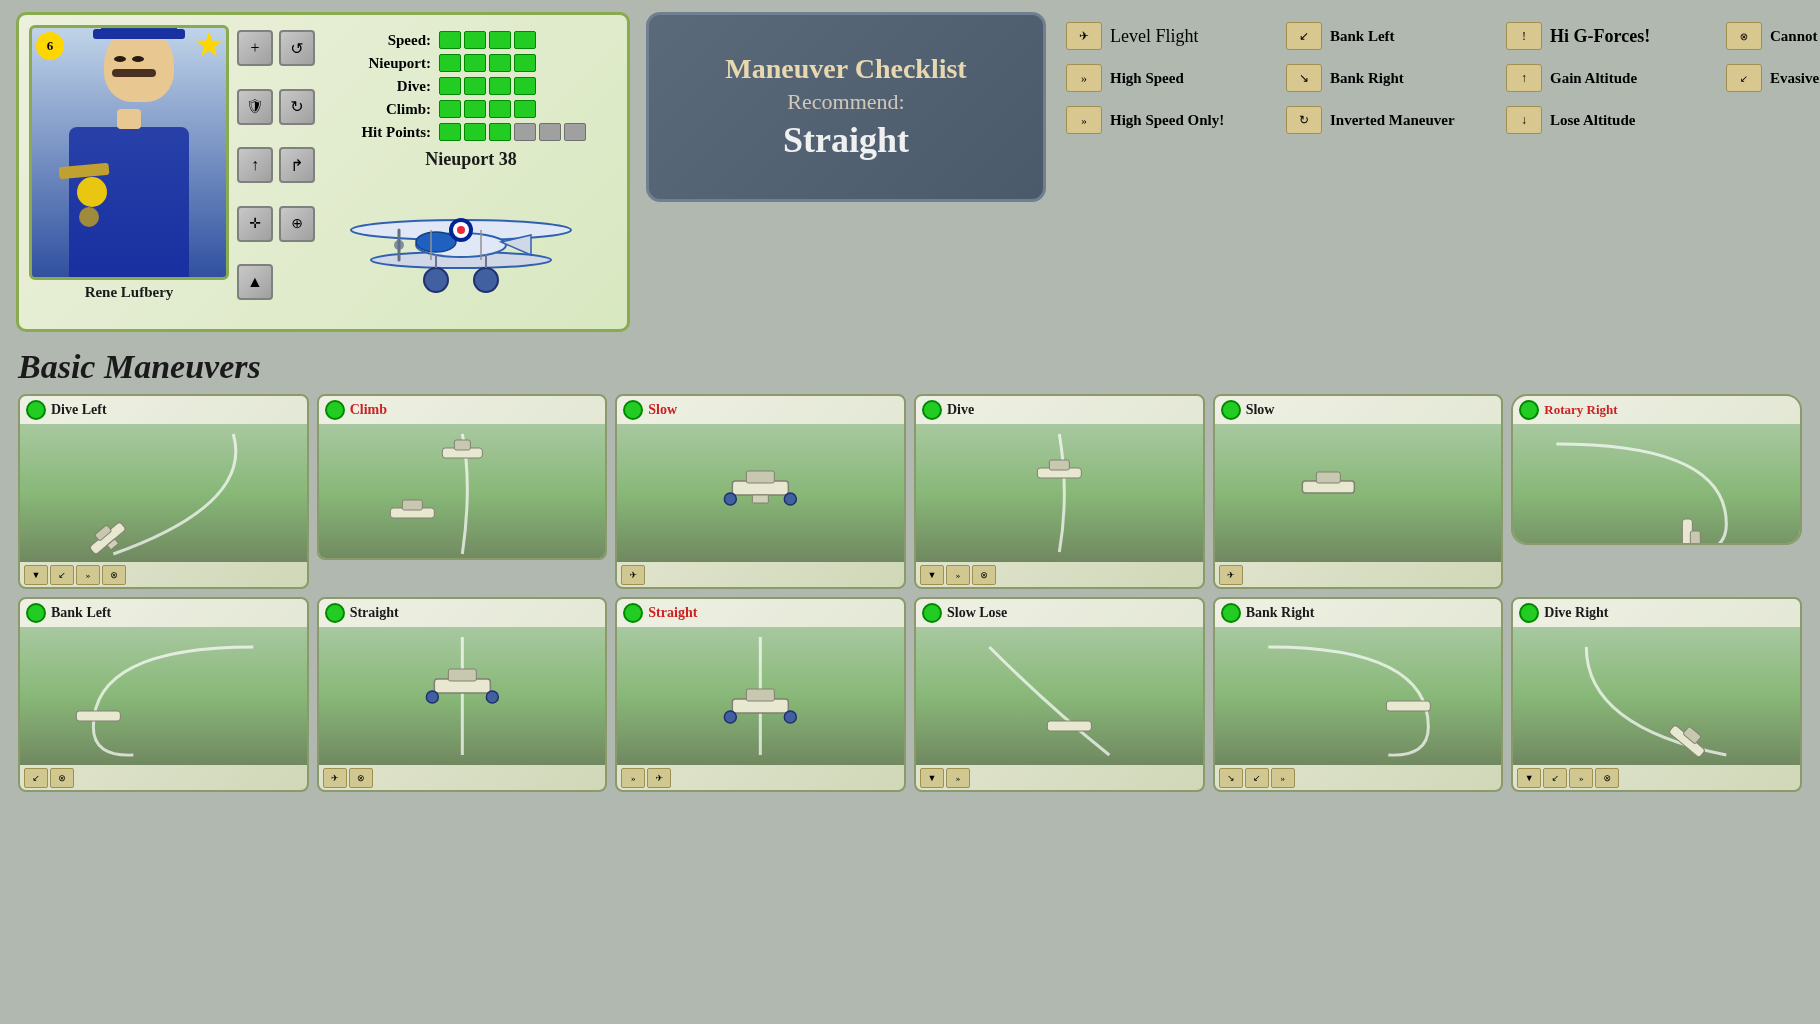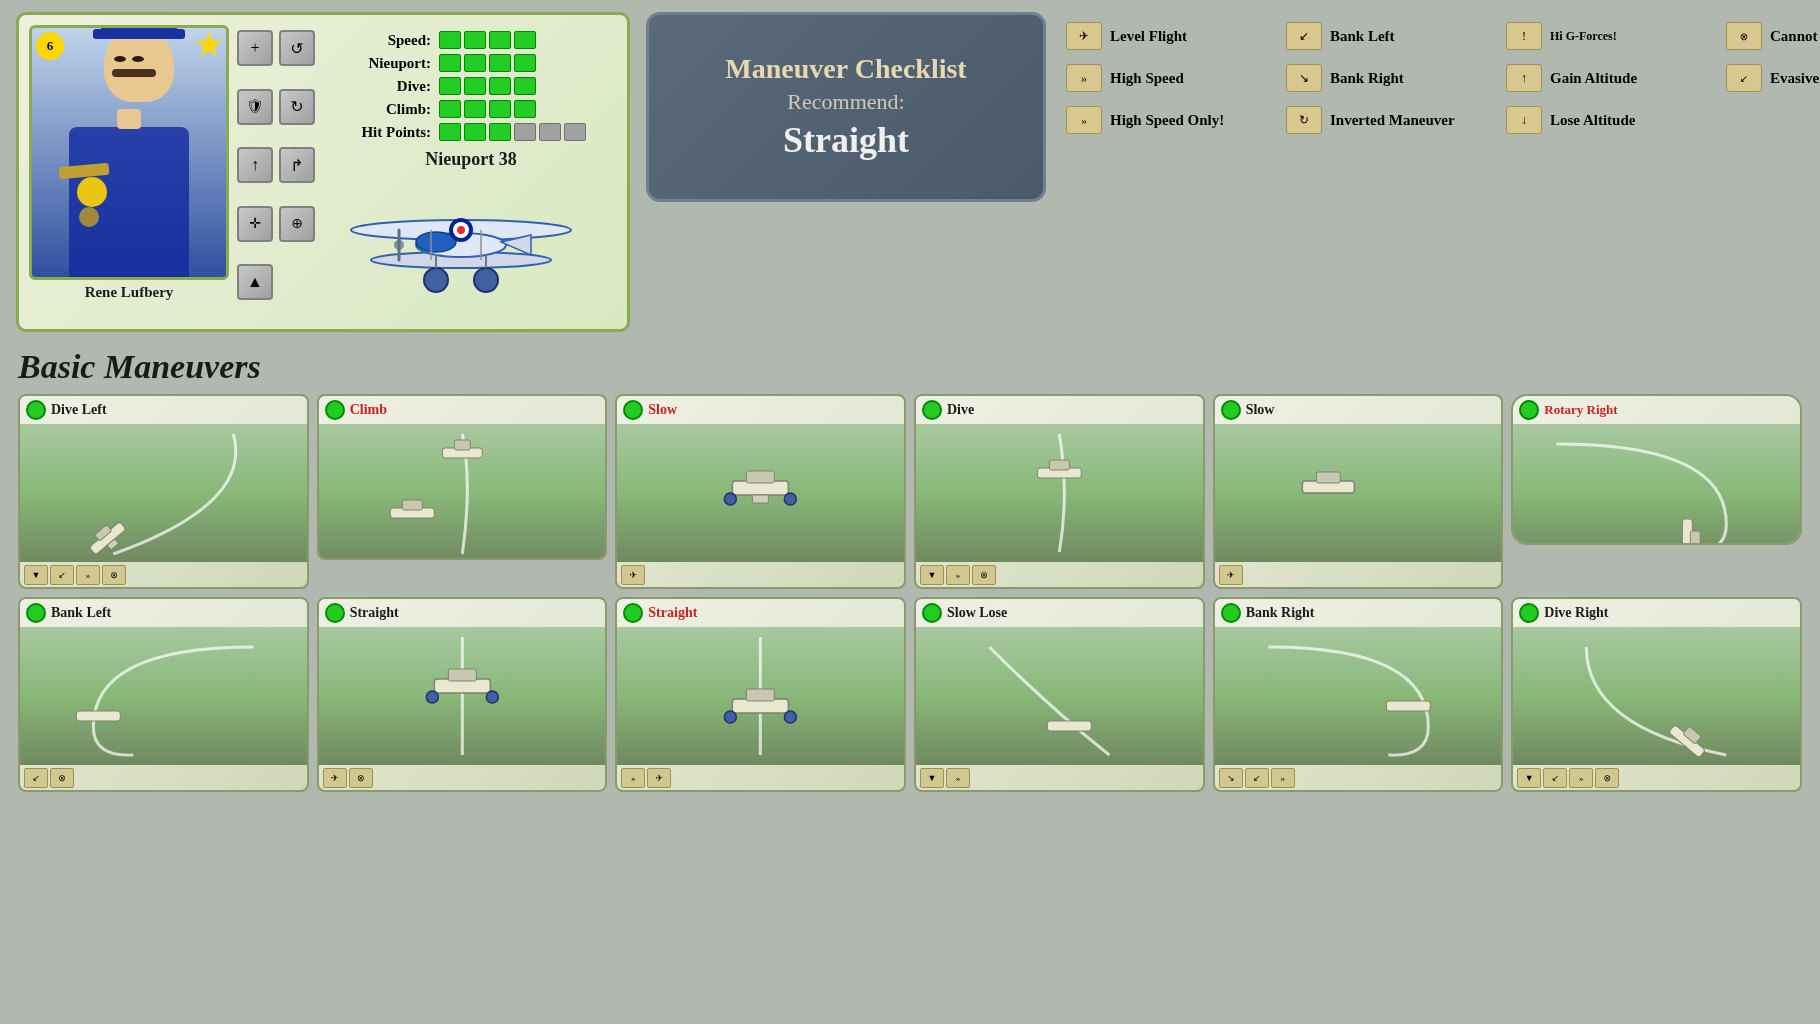--- a/index.html
+++ b/index.html
@@ -160,29 +160,29 @@
         <div style="background:linear-gradient(135deg,#5a6a7a,#4a5a6a);border:3px solid #708090;border-radius:14px;width:400px;min-height:190px;display:flex;flex-direction:column;align-items:center;justify-content:center;padding:16px;gap:4px;">
           <div style="font-size:28px;font-weight:bold;color:#e8d8b0;text-align:center;">Maneuver Checklist</div>
           <div style="font-size:22px;color:#d0c8b8;text-align:center;">Recommend:</div>
           <div style="font-size:36px;font-weight:bold;color:#f0f0f0;text-align:center;">Straight</div>
         </div>
 
         <div style="display:grid;grid-template-columns:repeat(4,220px);gap:14px 0;padding-top:10px;">
 
           <div style="display:flex;align-items:center;gap:8px;">
             <div style="width:36px;height:28px;background:#d8c890;border:1.5px solid #a09050;border-radius:3px;display:flex;align-items:center;justify-content:center;font-size:12px;">✈</div>
-            <span style="font-size:15px;font-weight:bold;">Level Flight</span>
+            <span style="font-size:18px;font-weight:normal;">Level Flight</span>
           </div>
           <div style="display:flex;align-items:center;gap:8px;">
             <div style="width:36px;height:28px;background:#d8c890;border:1.5px solid #a09050;border-radius:3px;display:flex;align-items:center;justify-content:center;font-size:12px;">↙</div>
             <span style="font-size:15px;font-weight:bold;">Bank Left</span>
           </div>
           <div style="display:flex;align-items:center;gap:8px;">
             <div style="width:36px;height:28px;background:#d8c890;border:1.5px solid #a09050;border-radius:3px;display:flex;align-items:center;justify-content:center;font-size:12px;">!</div>
-            <span style="font-size:12px;font-weight:bold;">Hi G-Forces!</span>
+            <span style="font-size:18px;font-weight:bold;">Hi G-Forces!</span>
           </div>
           <div style="display:flex;align-items:center;gap:8px;">
             <div style="width:36px;height:28px;background:#d8c890;border:1.5px solid #a09050;border-radius:3px;display:flex;align-items:center;justify-content:center;font-size:10px;">⊗</div>
             <span style="font-size:15px;font-weight:bold;">Cannot Shoot!</span>
           </div>
 
           <div style="display:flex;align-items:center;gap:8px;">
             <div style="width:36px;height:28px;background:#d8c890;border:1.5px solid #a09050;border-radius:3px;display:flex;align-items:center;justify-content:center;font-size:12px;">»</div>
             <span style="font-size:15px;font-weight:bold;">High Speed</span>
           </div>

